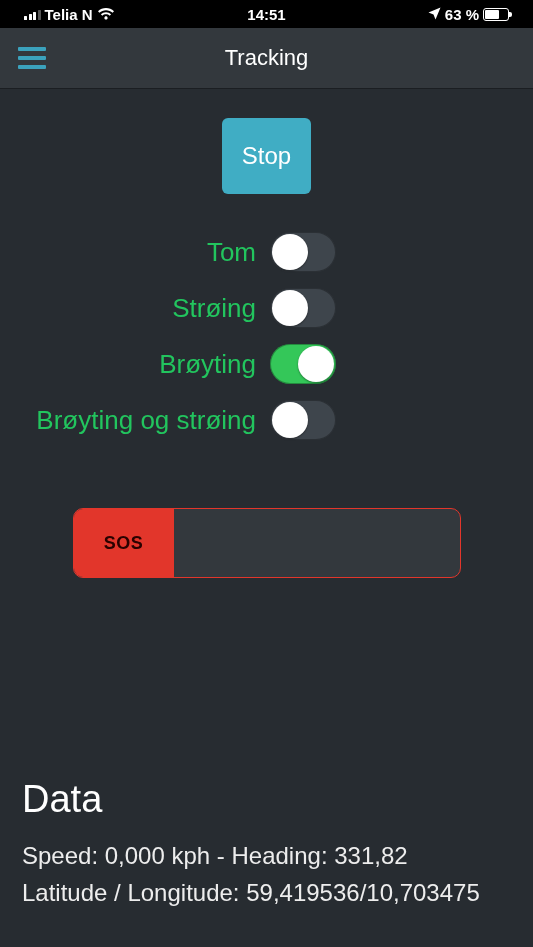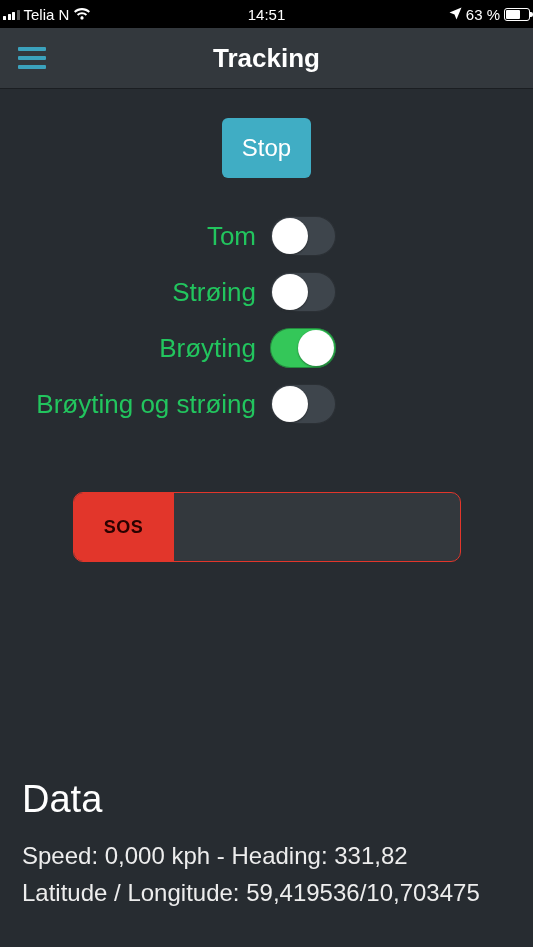--- a/index.html
+++ b/index.html
@@ -11,23 +11,23 @@
       display: flex;
       flex-direction: column;
     }
 
     
     .statusbar {
       height: 28px;
       background: #000;
       display: flex;
       align-items: center;
-      padding: 0 3px;
+      padding: 0 24px;
       font-size: 15px;
-      font-weight: 400;
+      font-weight: 700;
     }
     .statusbar .left,
     .statusbar .center,
     .statusbar .right { display: flex; align-items: center; gap: 4px; }
     .statusbar .left { flex: 1; justify-content: flex-start; }
     .statusbar .center { flex: 1; justify-content: center; }
     .statusbar .right { flex: 1; justify-content: flex-end; }
     .signal-bars { display: inline-flex; align-items: flex-end; gap: 1.5px; height: 12px; }
     .signal-bars span { width: 3px; background: #fff; border-radius: 0.5px; }
     .signal-bars span.dim { background: #555; }
@@ -58,36 +58,36 @@
       box-shadow: 0 1px 0 rgba(0,0,0,0.3);
     }
     .menu-icon {
       position: absolute; left: 18px; top: 50%; transform: translateY(-50%);
       width: 28px; height: 22px;
       display:flex; flex-direction:column; justify-content:space-between;
     }
     .menu-icon span {
       display:block; height:4px; background:#3ba2bd; border-radius:1px; width:100%;
     }
-    .app-header h1 { font-size: 26px; font-weight: 700; text-align: center; }
+    .app-header h1 { font-size: 22px; font-weight: 400; text-align: center; }
 
     
     .main {
       flex: 1 1 auto;
       display: flex; flex-direction: column;
       padding-top: 30px;
     }
     .stop-btn {
       align-self: center;
       background: #40adc4;
       color: #fff;
       border: none;
       border-radius: 6px;
       font-size: 24px;
-      padding: 16px 20px;
+      padding: 24px 20px;
       min-width: 78px;
       text-align: center;
       margin-bottom: 30px;
     }
 
     .toggle-row {
       display: flex; align-items: center;
       padding: 8px 0;
     }
     .toggle-row .toggle-label {

